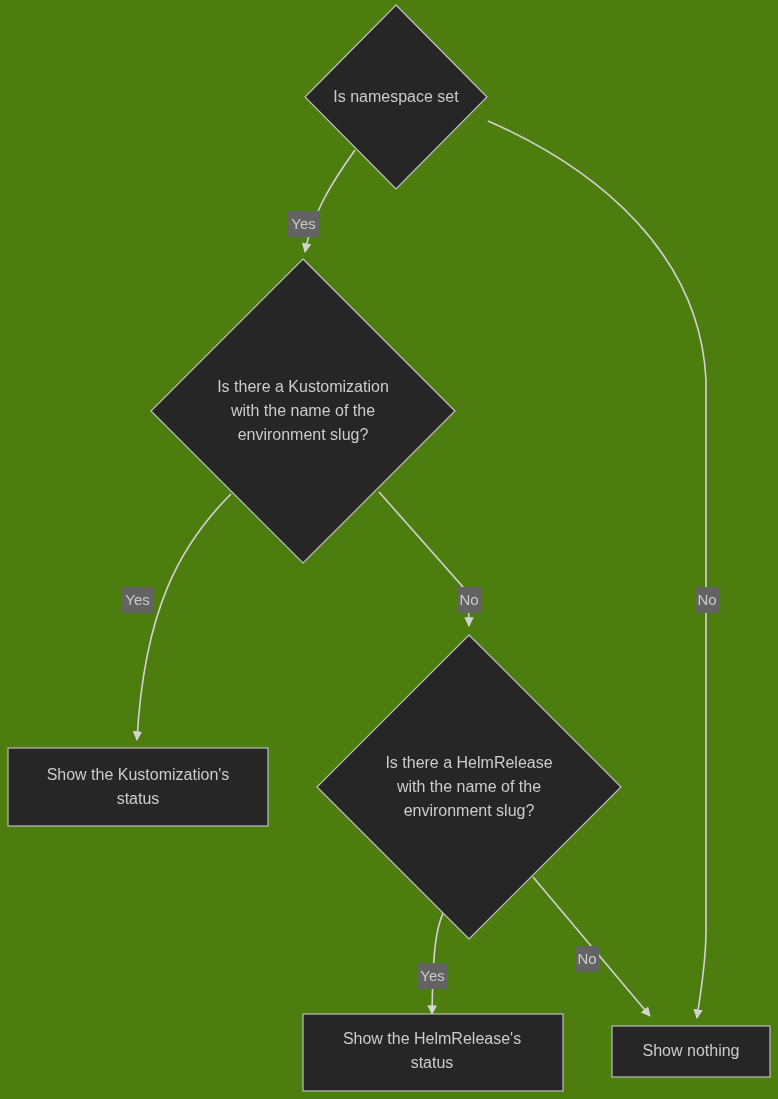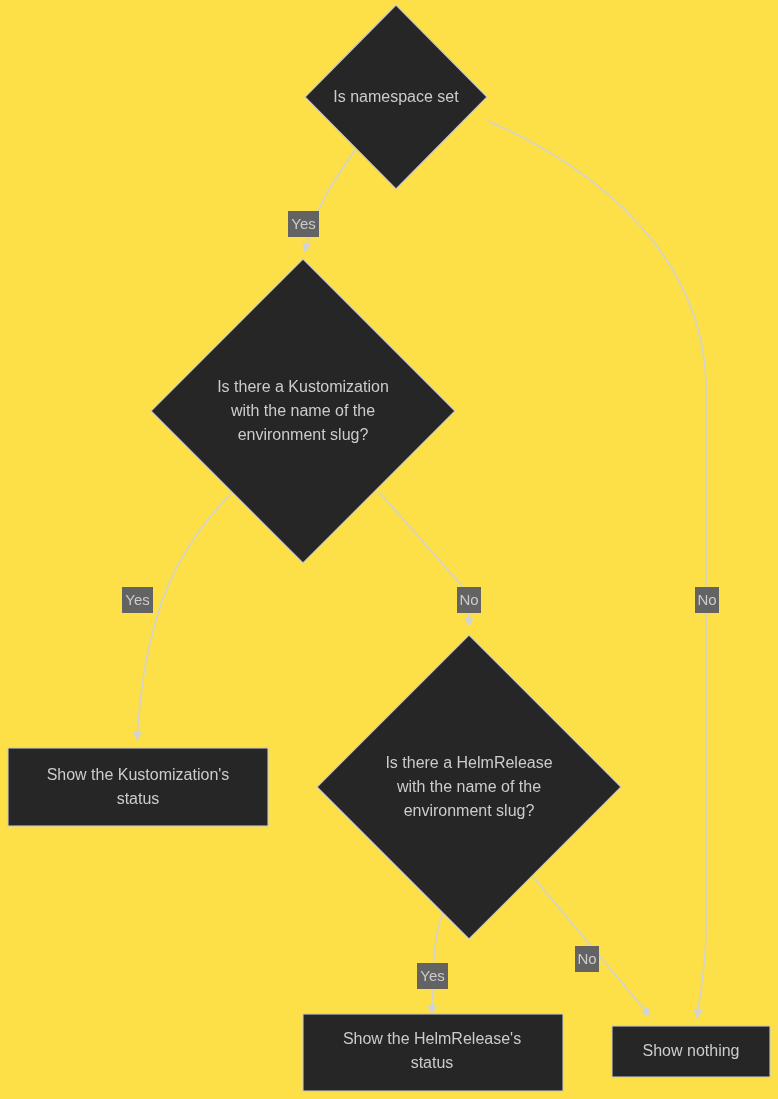--- a/index.html
+++ b/index.html
@@ -4,21 +4,21 @@
 <style>
   html, body {
     margin: 0;
     padding: 0;
     background: #000000;
   }
   #diagram-root {
     position: relative;
     width: 778px;
     height: 1099px;
-    background: #fde047;
+    background: #4d7c0f;
     font-family: "Liberation Sans", sans-serif;
     overflow: hidden;
   }
   svg#flowchart {
     position: absolute;
     top: 0;
     left: 0;
     width: 778px;
     height: 1099px;
     display: block;

